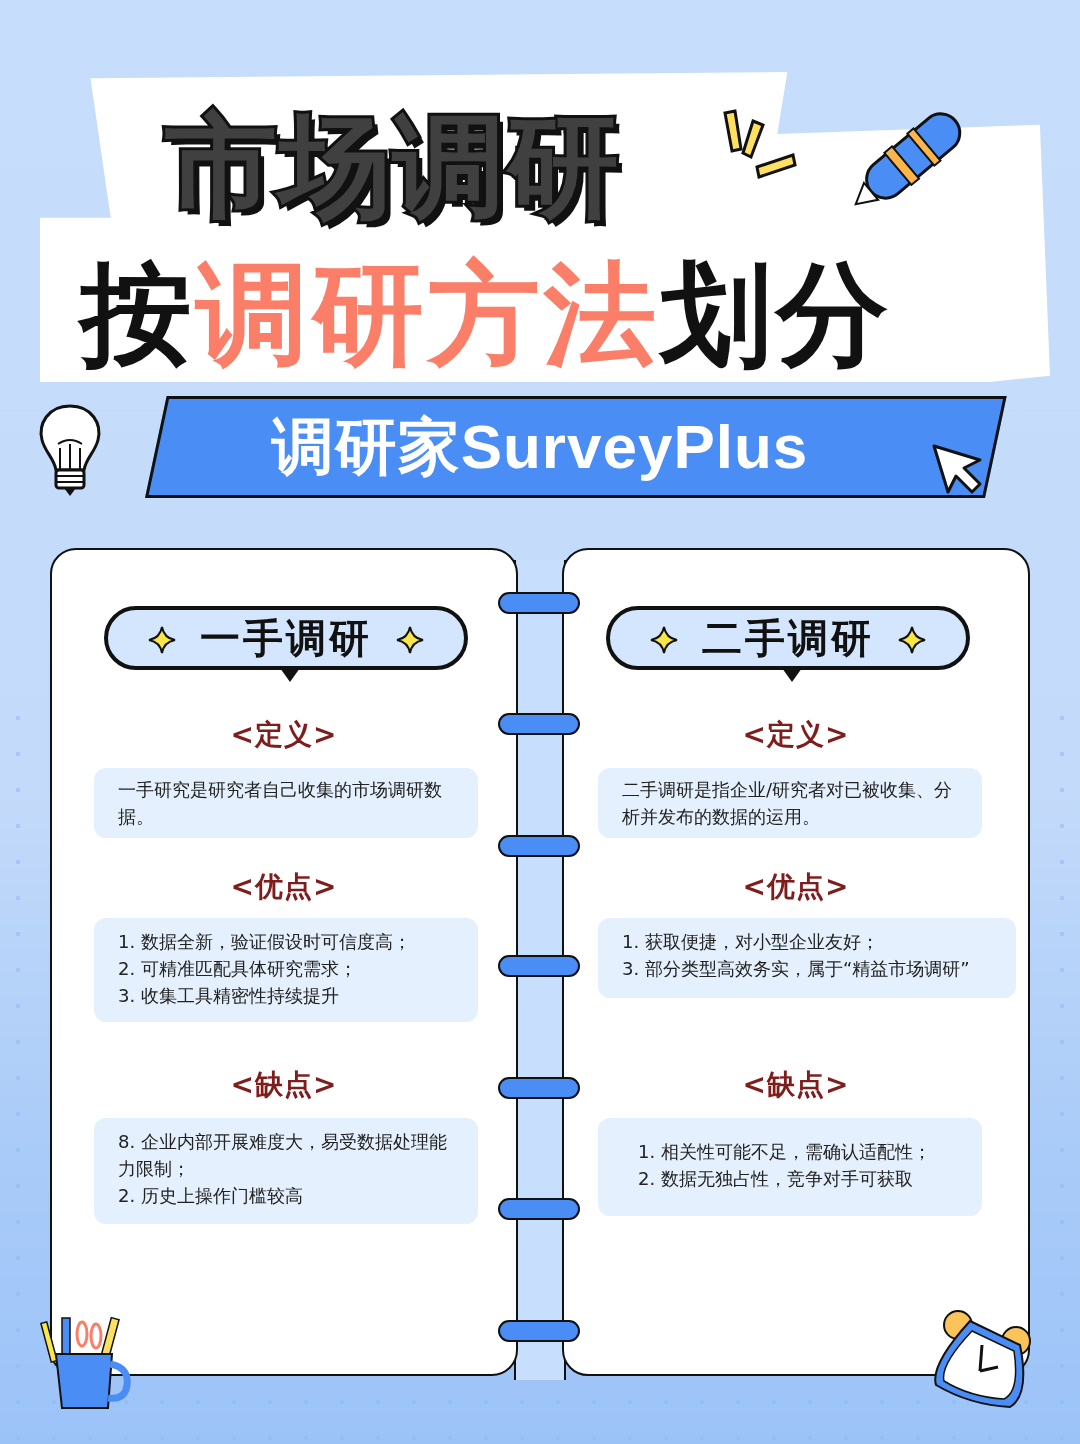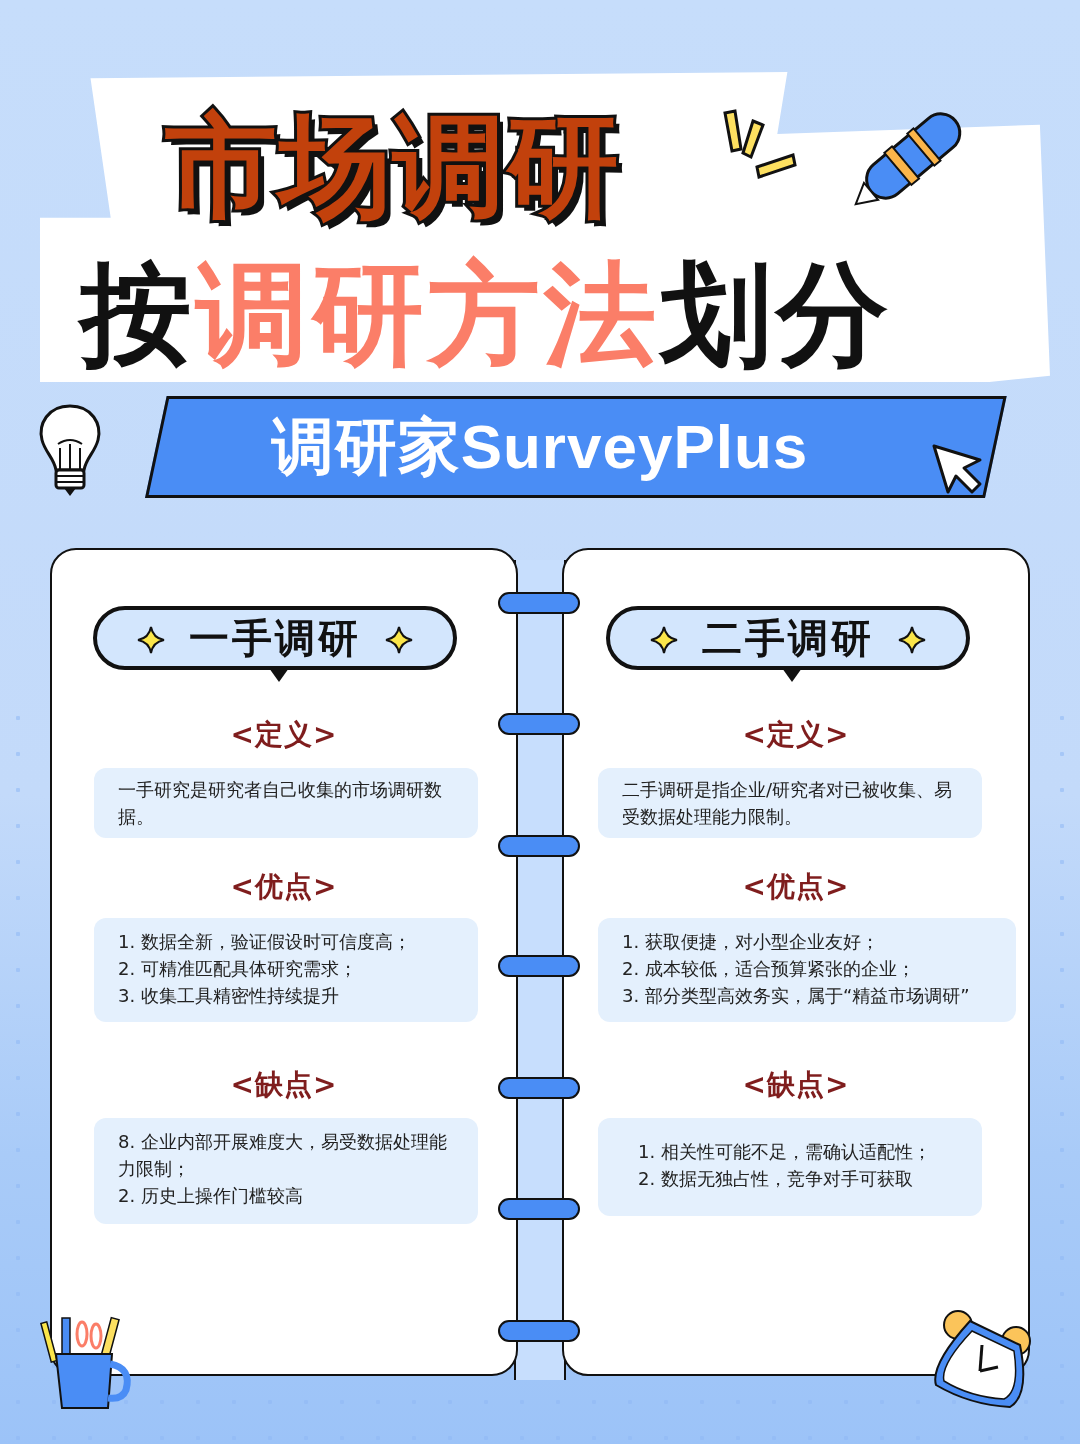--- a/index.html
+++ b/index.html
@@ -16,21 +16,21 @@
     opacity: .55;
   }
   
   .paper {
     position: absolute; left: 40px; top: 72px; width: 1010px; height: 310px;
     background: #fff;
     clip-path: polygon(5% 2%, 74% 0%, 73% 20%, 99% 17%, 100% 98%, 94% 100%, 14% 100%, 0% 100%, 0% 47%, 7% 47%);
   }
   .title1 {
     position: absolute; left: 165px; top: 92px; font-size: 112px; font-weight: 900;
-    color: #c2410c; letter-spacing: 2px;
+    color: #404040; letter-spacing: 2px;
     -webkit-text-stroke: 6px #111;
     paint-order: stroke fill;
     text-shadow: 6px 6px 0 #111;
     font-family: "DejaVu Sans", sans-serif;
   }
   .title2 {
     position: absolute; left: 80px; top: 240px; font-size: 112px; font-weight: 900;
     color: #111; letter-spacing: 4px; white-space: nowrap;
     font-family: "DejaVu Sans", sans-serif;
   }
@@ -65,21 +65,21 @@
     position: absolute; top: 548px; width: 468px; height: 828px;
     background: #fff; border: 2px solid #111; border-radius: 26px;
   }
   .card.left { left: 50px; }
   .card.right { left: 562px; }
   .ring {
     position: absolute; left: 498px; width: 82px; height: 22px;
     background: #4a8df5; border: 2px solid #111; border-radius: 12px;
   }
   .bubble {
-    position: absolute; left: 41px; top: 56px; width: 364px; height: 64px;
+    position: absolute; left: 52px; top: 56px; width: 364px; height: 64px;
     background: #d3e6fd; border: 4px solid #111; border-radius: 34px;
     display: flex; align-items: center; justify-content: center;
   }
   .bubble::after {
     content: ""; position: absolute; left: 172px; bottom: -16px;
     width: 0; height: 0;
     border-left: 10px solid transparent; border-right: 10px solid transparent;
     border-top: 14px solid #111;
   }
   .bubble-title { font-size: 40px; font-weight: 900; color: #111; letter-spacing: 3px; }
@@ -172,25 +172,24 @@
   <div class="bubble" style="left:42px">
     <svg class="star l" viewBox="0 0 28 28">
         <path d="M14 1 Q16 12 27 14 Q16 16 14 27 Q12 16 1 14 Q12 12 14 1Z" fill="#fbe64a" stroke="#111" stroke-width="2"></path>
       </svg>
     <span class="bubble-title">二手调研</span>
     <svg class="star r" viewBox="0 0 28 28">
         <path d="M14 1 Q16 12 27 14 Q16 16 14 27 Q12 16 1 14 Q12 12 14 1Z" fill="#fbe64a" stroke="#111" stroke-width="2"></path>
       </svg>
   </div>
   <div class="sec-h" style="top:166px">&lt;定义&gt;</div>
-  <div class="box center" style="top:218px; height:70px; left:34px; padding-top:8px;">二手调研是指企业/研究者对已被收集、易受数据处理能力限制。</div>
+  <div class="box center" style="top:218px; height:70px; left:34px; padding-top:8px;">二手调研是指企业/研究者对已被收集、分析并发布的数据的运用。</div>
   <div class="sec-h" style="top:318px">&lt;优点&gt;</div>
-  <div class="box wide" style="top:368px; height:104px; left:34px; padding-top:10px;">
+  <div class="box wide" style="top:368px; height:80px; left:34px; padding-top:10px;">
     <div>1. 获取便捷，对小型企业友好；</div>
-    <div>2. 成本较低，适合预算紧张的企业；</div>
     <div style="white-space:nowrap">3. 部分类型高效务实，属于“精益市场调研”</div>
   </div>
   <div class="sec-h" style="top:516px">&lt;缺点&gt;</div>
   <div class="box" style="top:568px; height:98px; left:34px; padding:20px 0 0 40px;">
     <div>1. 相关性可能不足，需确认适配性；</div>
     <div>2. 数据无独占性，竞争对手可获取</div>
   </div>
 </div>
 
 <div class="ring" style="top:592px"></div>

